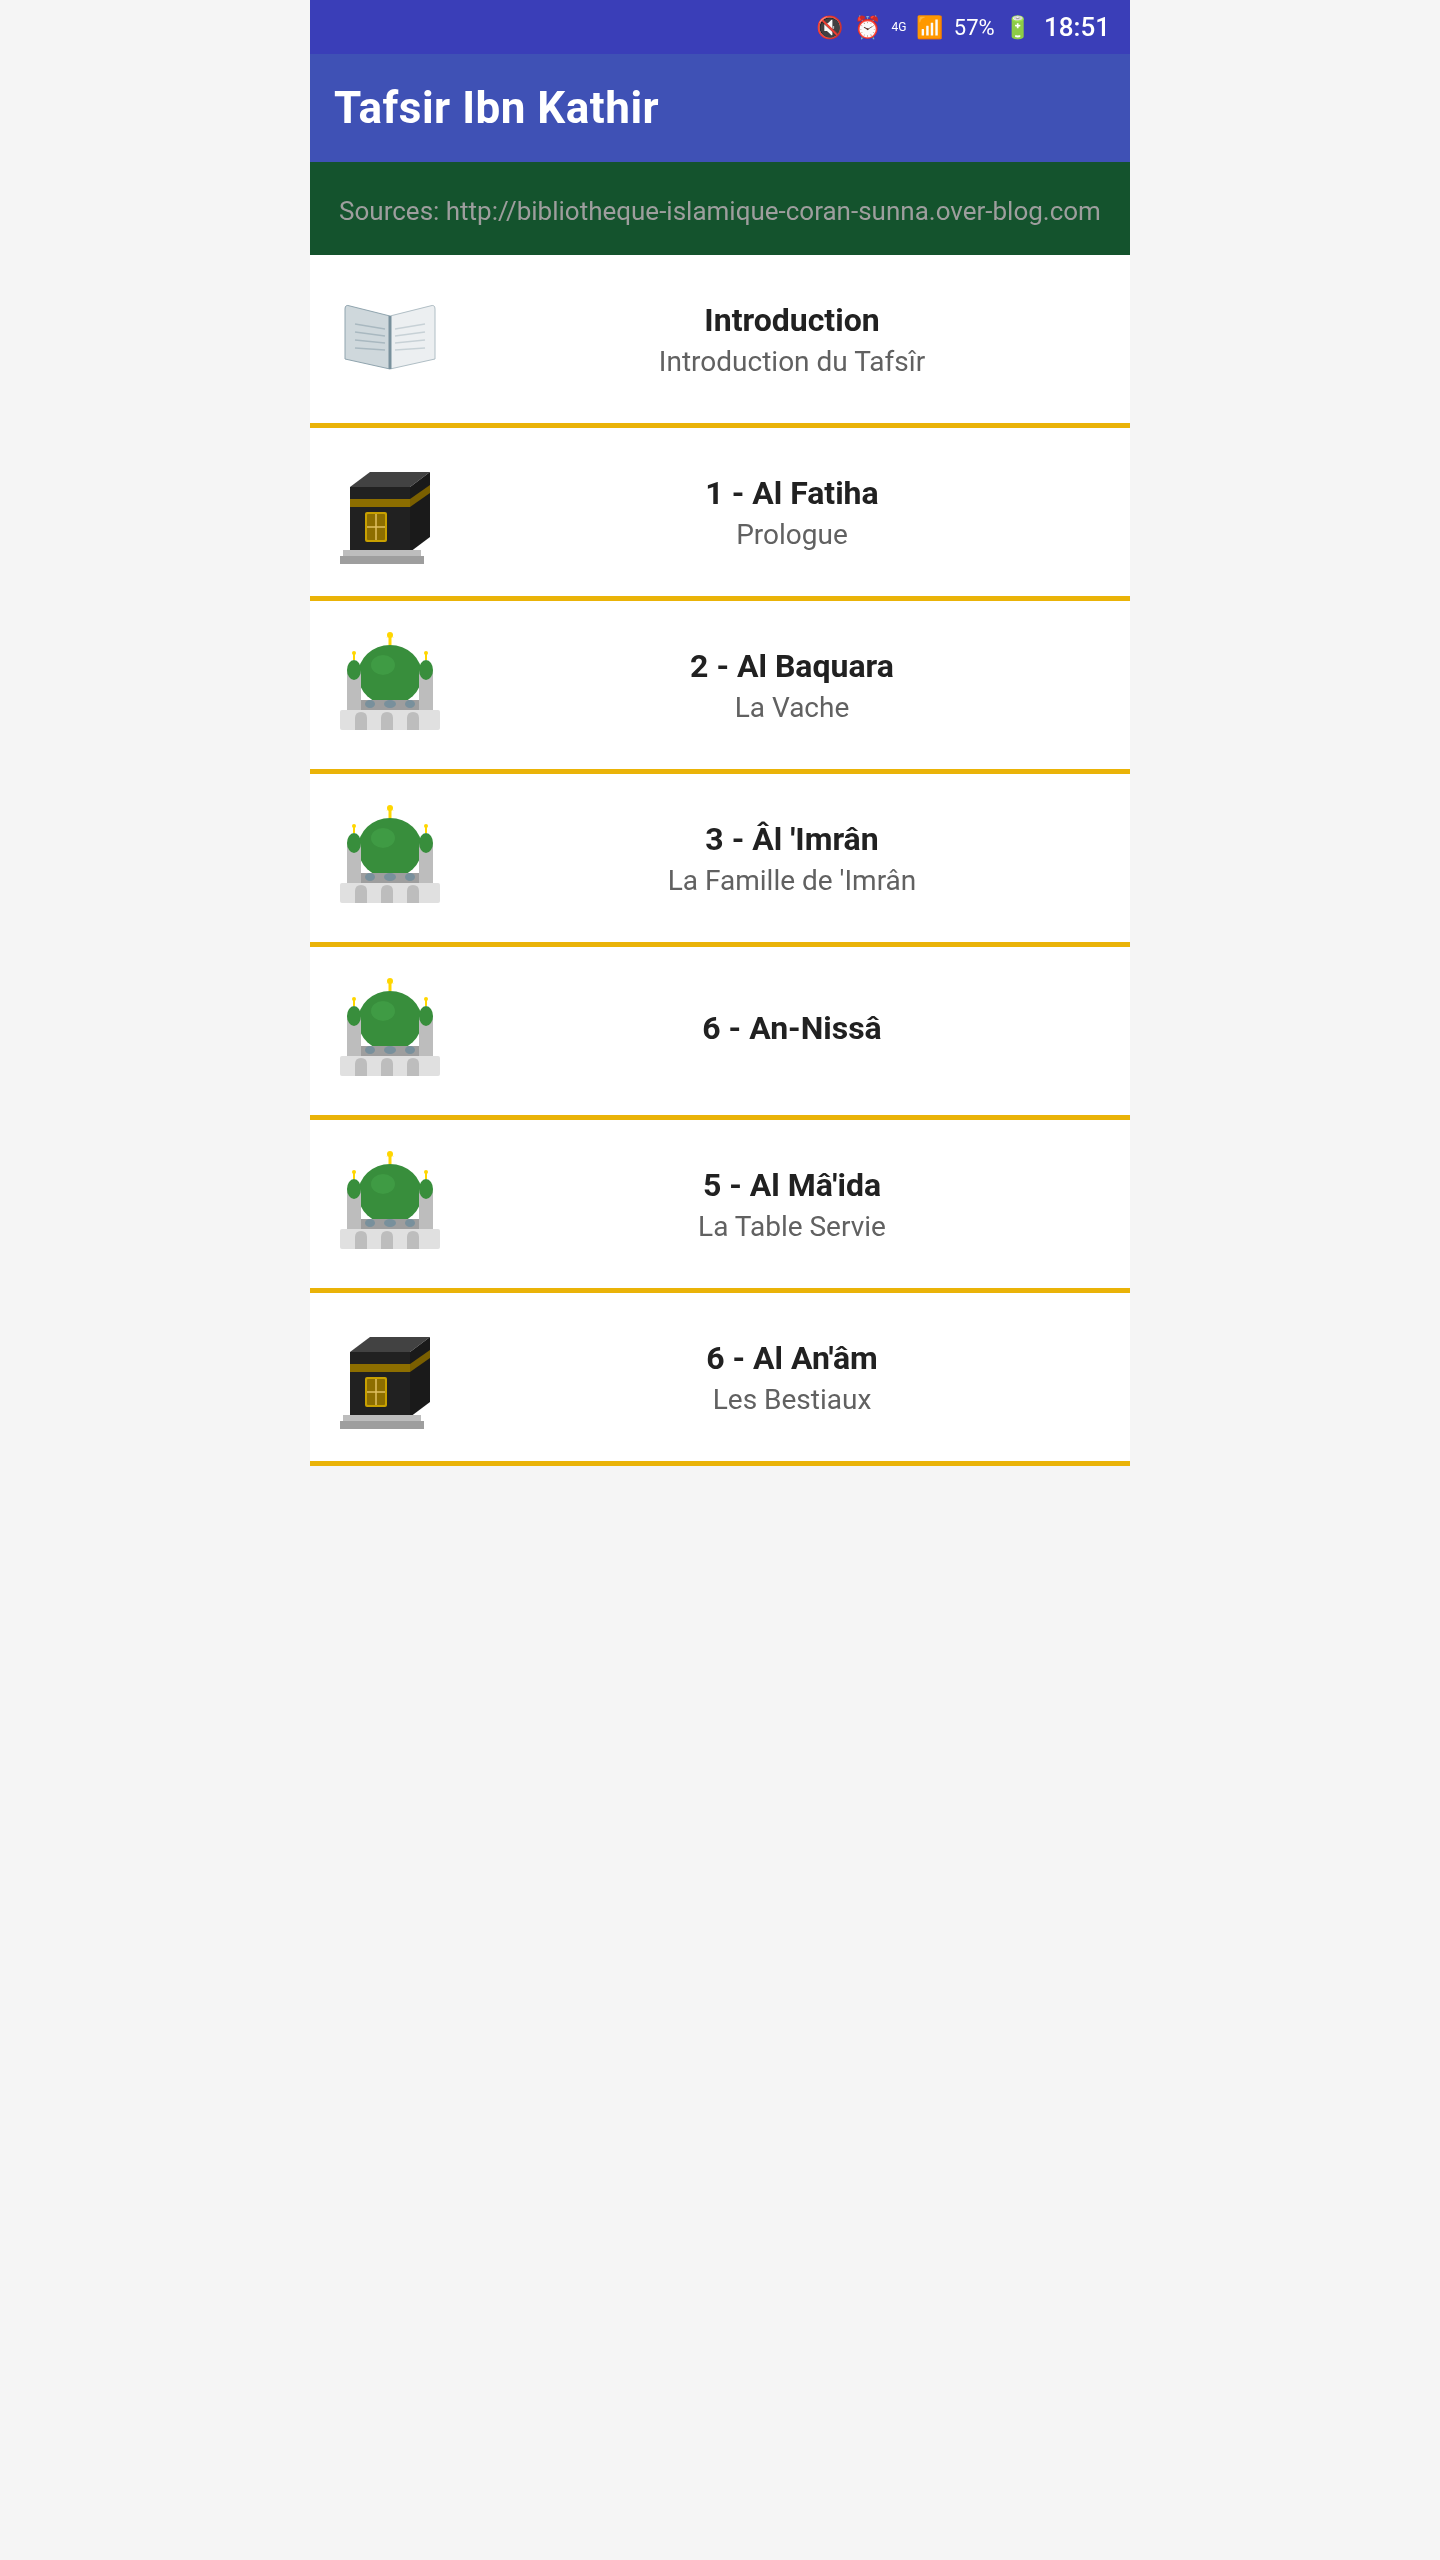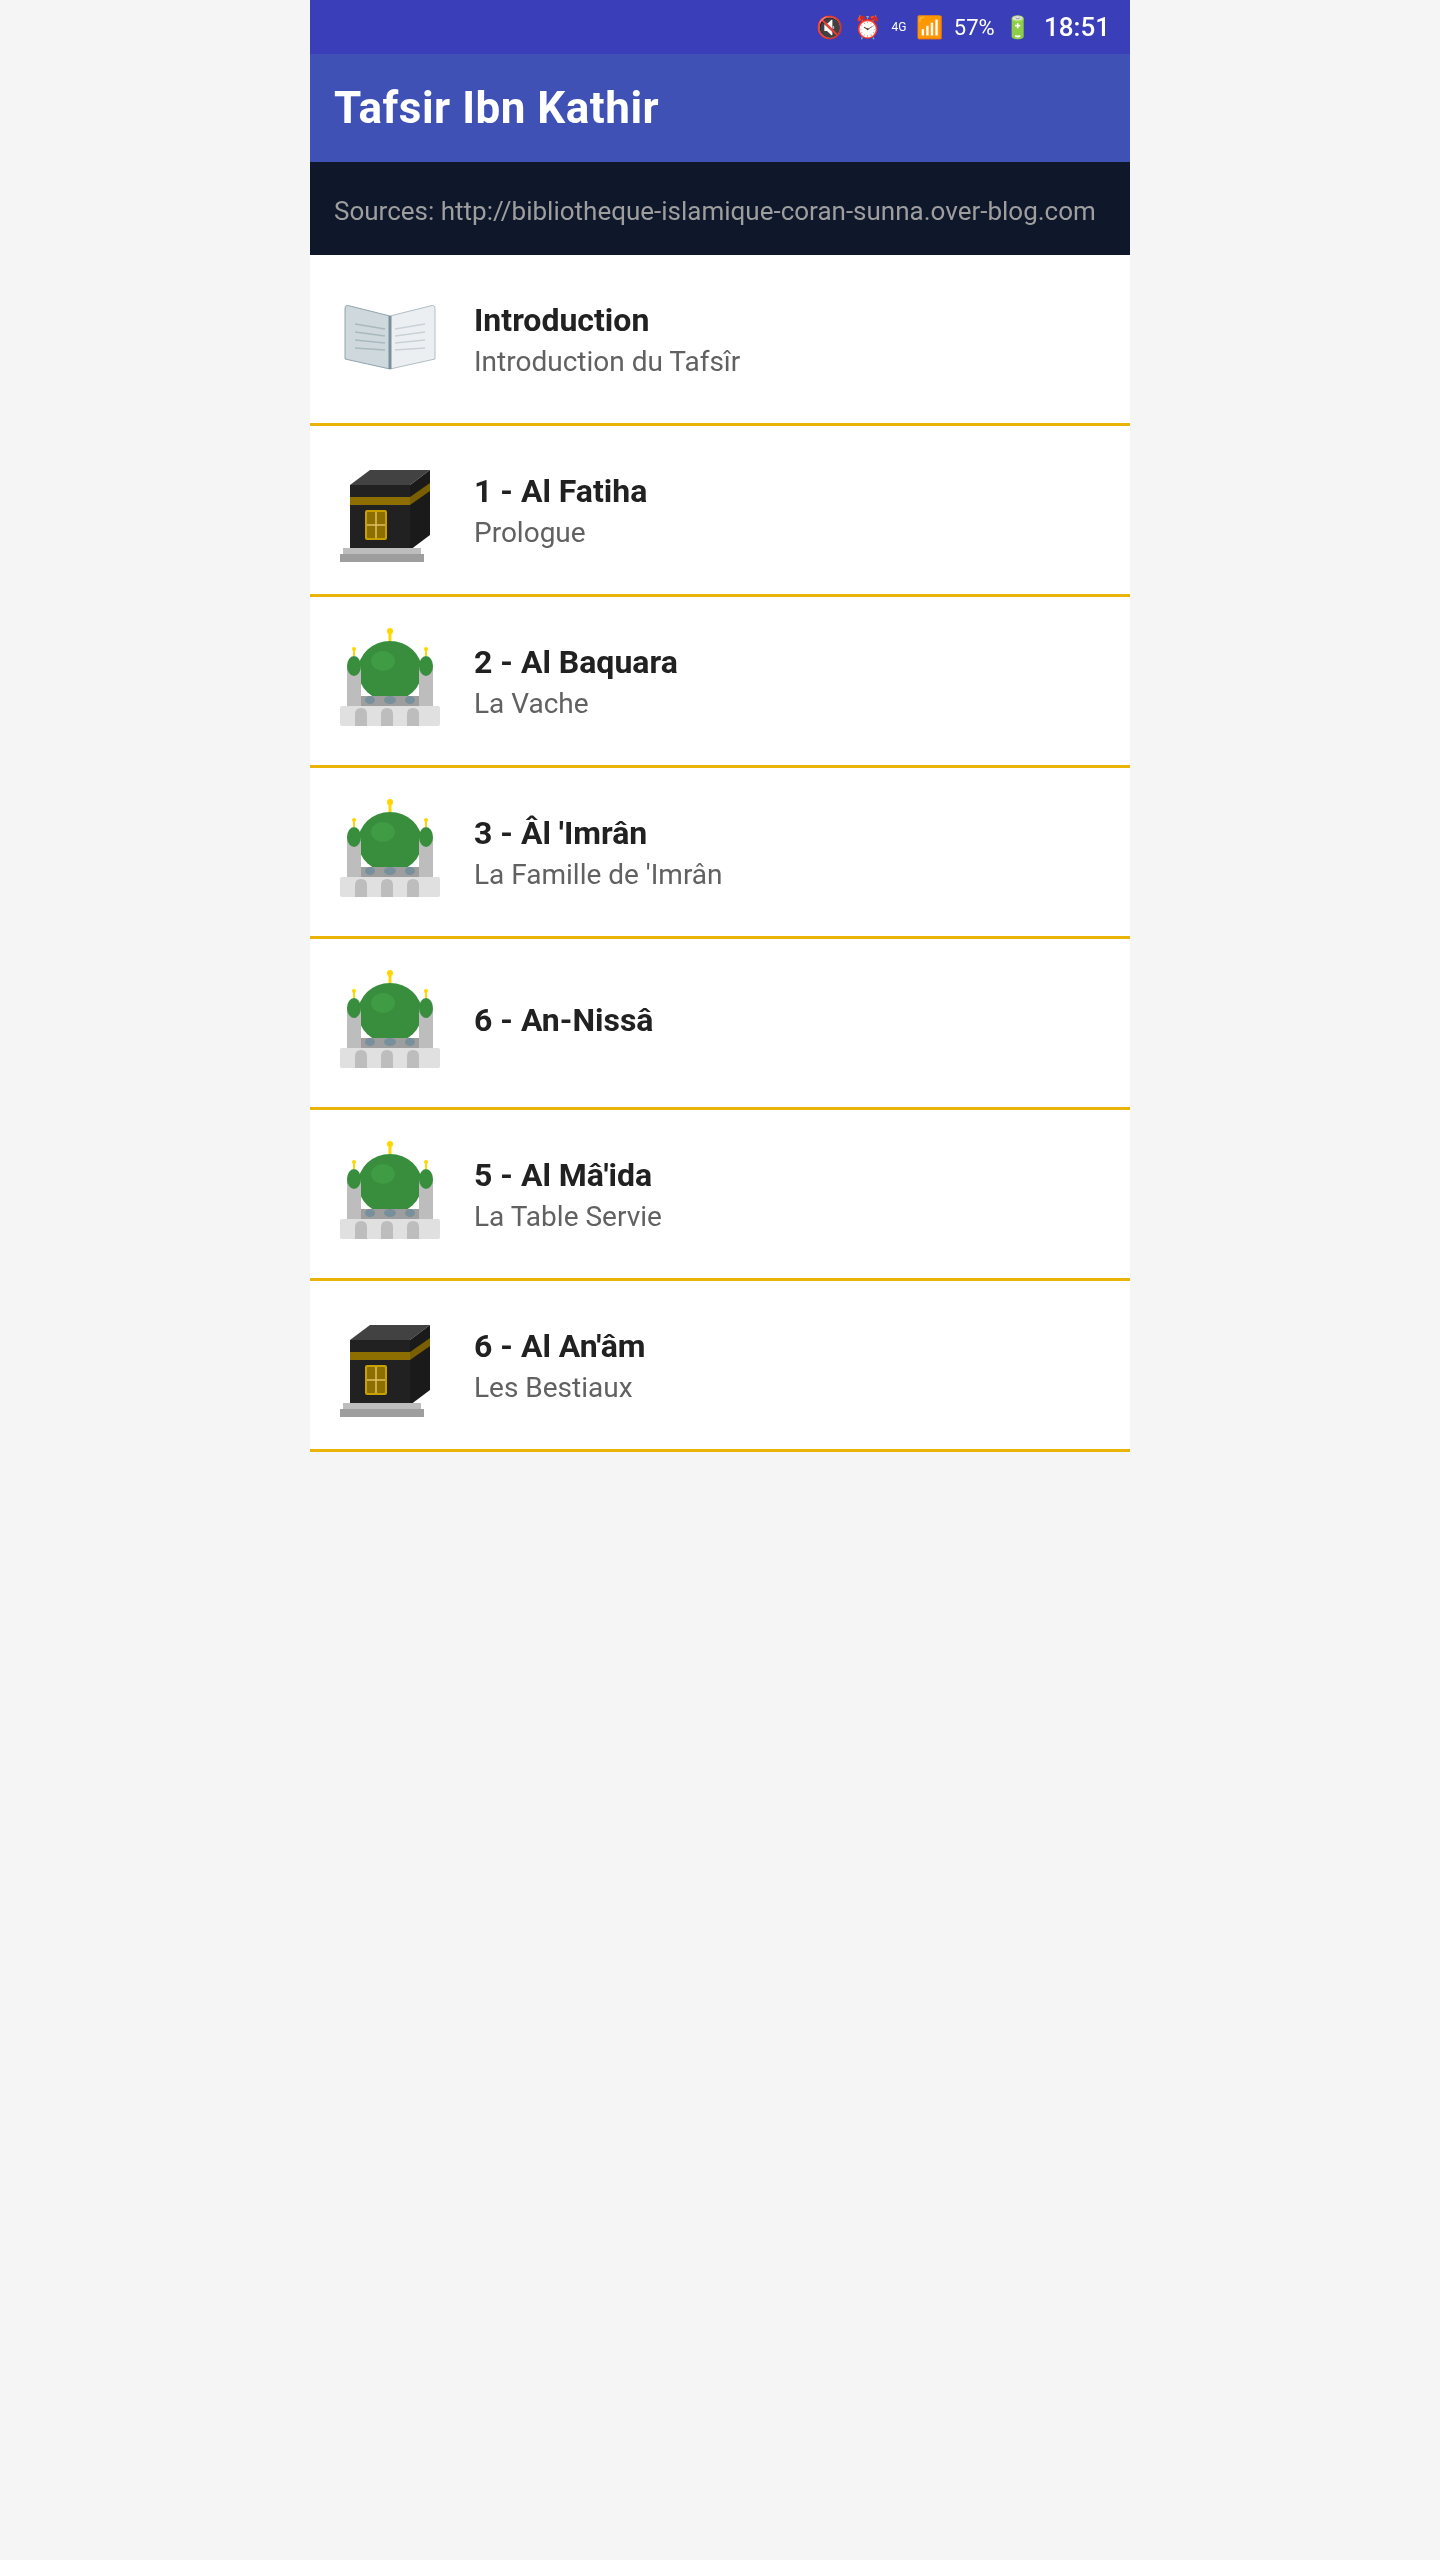--- a/index.html
+++ b/index.html
@@ -49,37 +49,38 @@
     }
 
     .app-bar-title {
       font-size: 44px;
       font-weight: 700;
       letter-spacing: 0.5px;
     }
 
     
     .content {
-      background: #0f172a;
+      background: #14532d;
       padding: 0;
+      text-align: center;
     }
 
     .sources-text {
       color: #9e9e9e;
       font-size: 26px;
       padding: 30px 24px 24px 24px;
       line-height: 1.5;
     }
 
     
     .list-item {
       display: flex;
       align-items: center;
       padding: 24px 20px;
-      border-bottom: 3px solid #eab308;
+      border-bottom: 5px solid #eab308;
       background: white;
       cursor: pointer;
       min-height: 130px;
     }
 
     .item-icon {
       width: 120px;
       height: 120px;
       display: flex;
       align-items: center;

